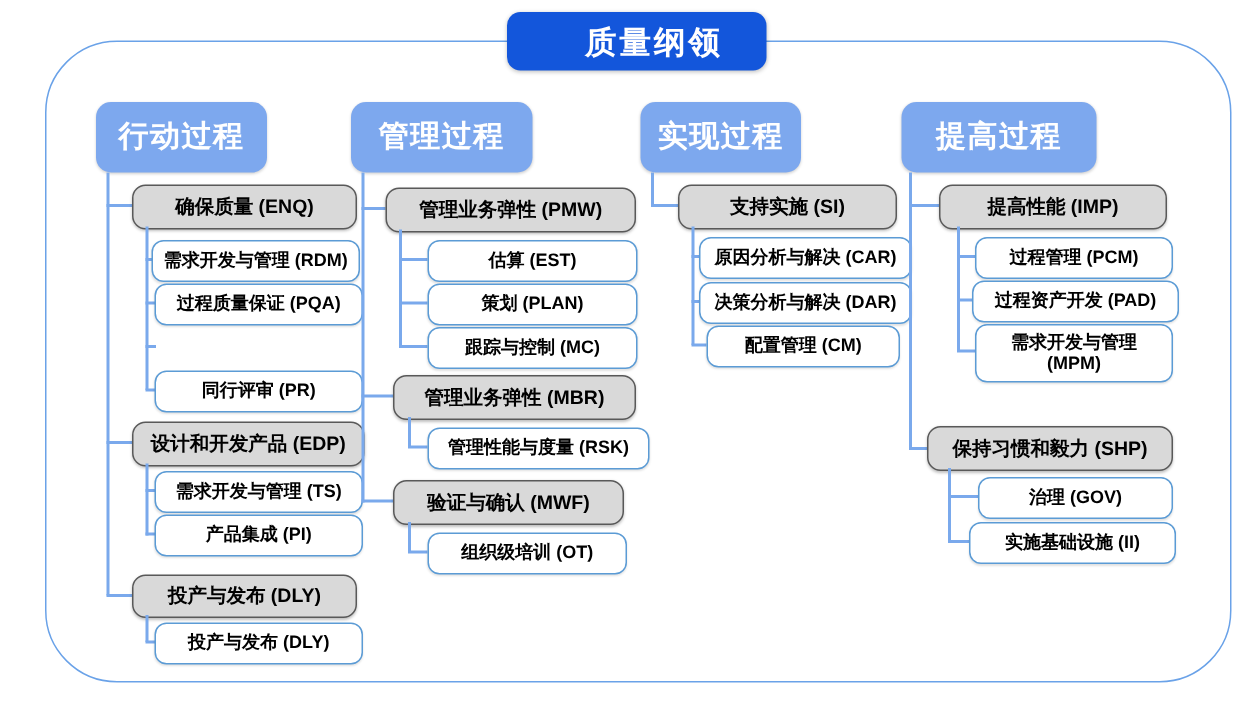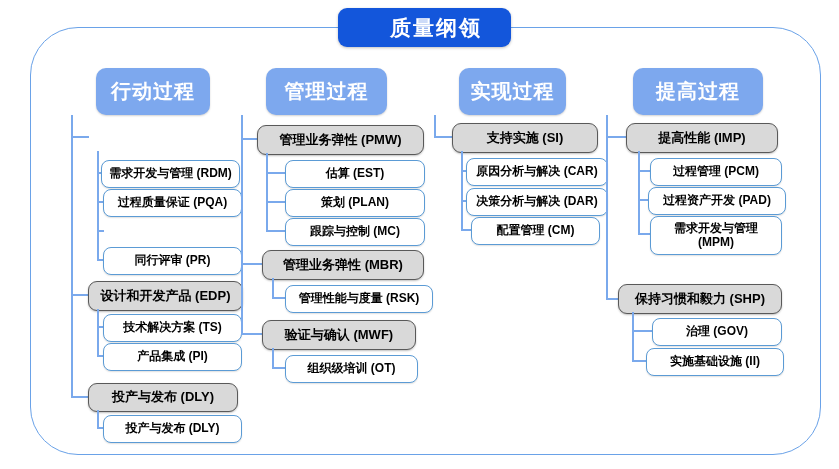--- a/index.html
+++ b/index.html
@@ -19,21 +19,20 @@
     display:flex;align-items:center;justify-content:center;
     color:#fff;font-size:21px;font-weight:bold;letter-spacing:2px;
     box-shadow:0 1px 3px rgba(0,0,0,.25);
     padding-left:23px;
   }
   .hdr{
     position:absolute;background:var(--header-bg,#7DA8EE);border-radius:10px;
     display:flex;align-items:center;justify-content:center;
     color:#fff;font-size:20px;font-weight:bold;letter-spacing:1px;
     box-shadow:0 1px 2px rgba(0,0,0,.18);
-    margin-left:32px;
   }
   .g{
     position:absolute;background:var(--gray-fill,#D9D9D9);
     border:1.5px solid var(--gray-border,#595959);border-radius:9px;
     display:flex;align-items:center;justify-content:center;
     color:#000;font-size:13px;font-weight:bold;
     box-shadow:0 1px 2px rgba(0,0,0,.25);
   }
   .w{
     position:absolute;background:#fff;
@@ -59,20 +58,23 @@
 
   <div class="hdr" style="left:64px;top:68px;width:114px;height:47px">
     <span>行动过程</span>
   </div>
 
   <div class="vl" style="left:71px;top:115px;height:282px"></div>
   <div class="hl" style="left:71px;top:136px;width:18px"></div>
   <div class="hl" style="left:71px;top:294px;width:18px"></div>
   <div class="hl" style="left:71px;top:396px;width:18px"></div>
 
+  <div class="g" style="left:88px;top:123px;width:148px;height:28px">
+    <span>确保质量 (ENQ)</span>
+  </div>
   <div class="vl" style="left:97px;top:151px;height:109px"></div>
   <div class="hl" style="left:97px;top:172px;width:7px"></div>
   <div class="hl" style="left:97px;top:201px;width:7px"></div>
   <div class="hl" style="left:97px;top:230px;width:7px"></div>
   <div class="hl" style="left:97px;top:259px;width:7px"></div>
 
   <div class="w" style="left:101px;top:160px;width:137px;height:26px">
     <span>需求开发与管理 (RDM)</span>
   </div>
   <div class="w" style="left:103px;top:189px;width:137px;height:26px">
@@ -83,21 +85,21 @@
   </div>
 
   <div class="g" style="left:88px;top:281px;width:153px;height:28px">
     <span>设计和开发产品 (EDP)</span>
   </div>
   <div class="vl" style="left:97px;top:309px;height:48px"></div>
   <div class="hl" style="left:97px;top:326px;width:7px"></div>
   <div class="hl" style="left:97px;top:355px;width:7px"></div>
 
   <div class="w" style="left:103px;top:314px;width:137px;height:26px">
-    <span>技术解决方案 (TS)</span>
+    <span>需求开发与管理 (TS)</span>
   </div>
   <div class="w" style="left:103px;top:343px;width:137px;height:26px">
     <span>产品集成 (PI)</span>
   </div>
 
   <div class="g" style="left:88px;top:383px;width:148px;height:27px">
     <span>投产与发布 (DLY)</span>
   </div>
   <div class="vl" style="left:97px;top:410px;height:18px"></div>
   <div class="hl" style="left:97px;top:427px;width:7px"></div>

